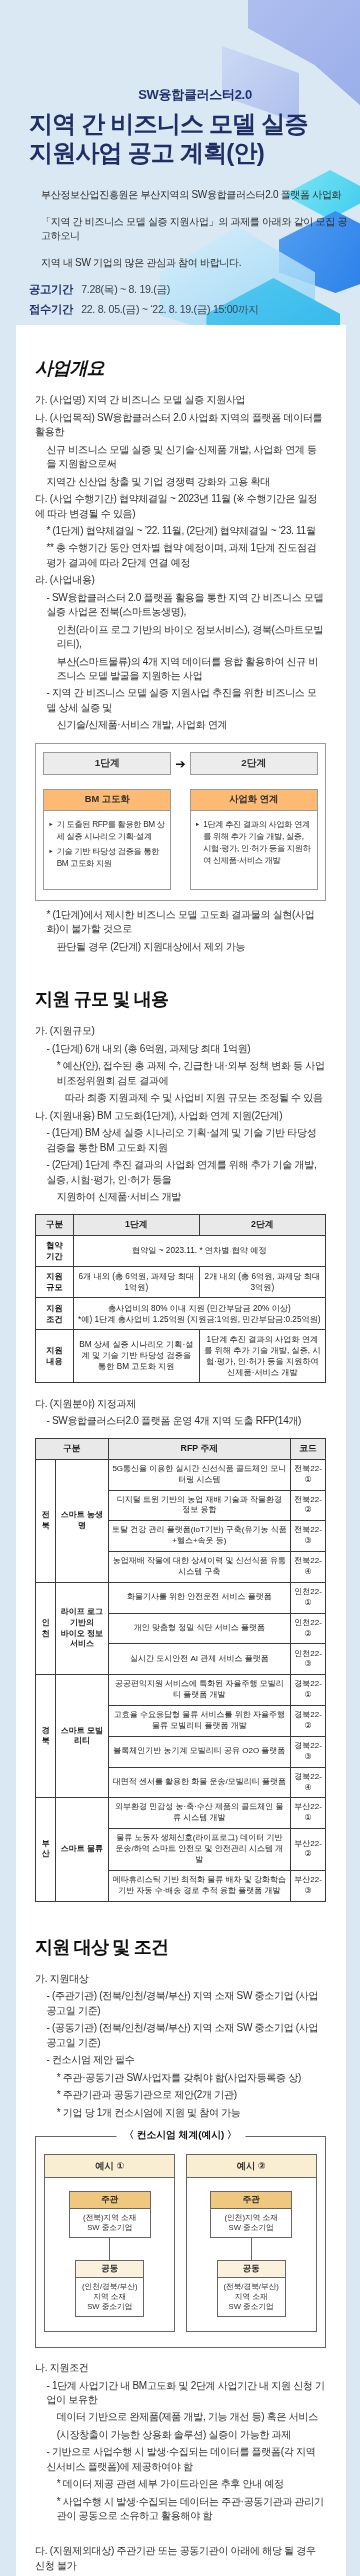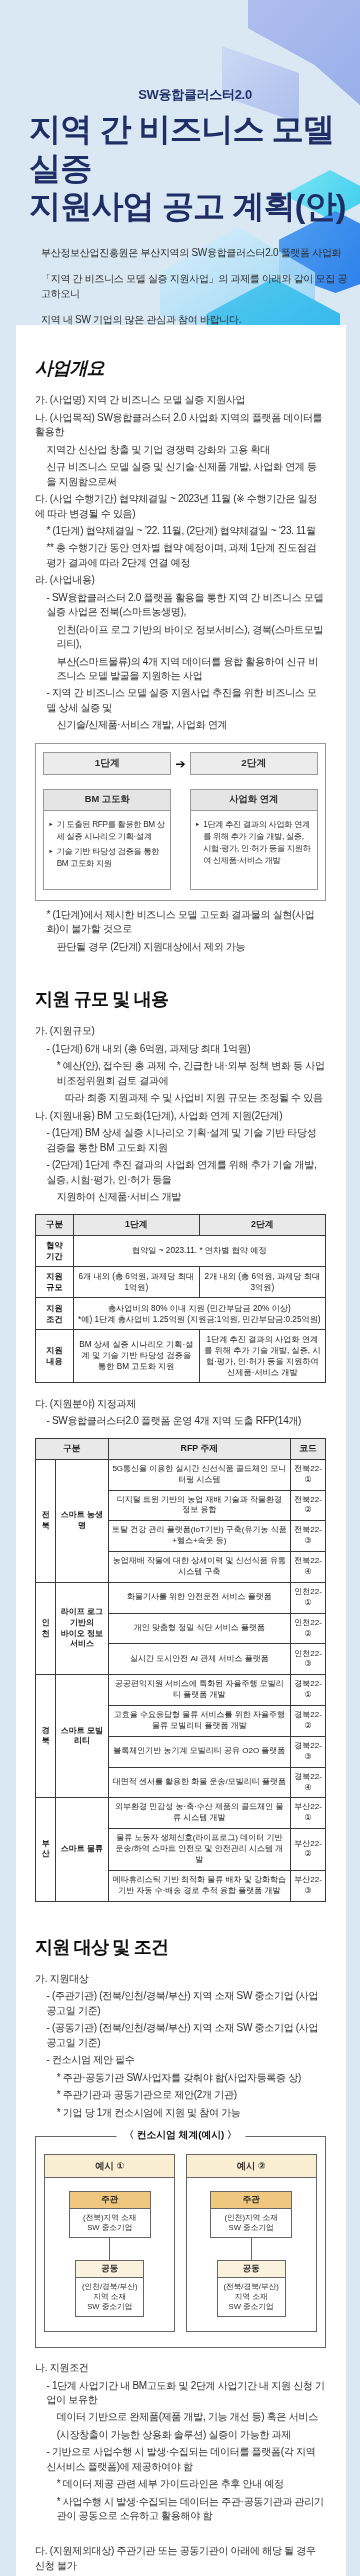--- a/index.html
+++ b/index.html
@@ -4,21 +4,21 @@
 <style>
   html,body{margin:0;padding:0;}
   body{width:361px;background:#d9e8f3;font-family:"Liberation Sans","DejaVu Sans",sans-serif;color:#2e2e2e;}
   .page{width:361px;position:relative;}
 
   
   .hero{position:relative;height:325px;overflow:hidden;background:#d9e8f3;}
   .deco{position:absolute;pointer-events:none;}
   .hero-inner{position:relative;z-index:5;padding:86px 0 0 29px;}
   .eyebrow{font-size:13px;font-weight:700;color:#22336e;letter-spacing:-0.3px;margin:0 0 6.2px;text-align:center;}
-  .title{font-size:32px;font-weight:800;color:#1f2f66;line-height:1.2;letter-spacing:-0.8px;margin:0;}
+  .title{font-size:24px;font-weight:800;color:#1f2f66;line-height:1.2;letter-spacing:-0.8px;margin:0;}
   .intro{margin-top:20.6px;font-size:9.5px;color:#4e5a74;line-height:1.7;}
   .intro p{margin:12px;}
   .periods{margin-top:3px;text-align:center;}
   .period-row{display:flex;align-items:baseline;margin-bottom:5.2px;}
   .period-label{font-size:11.3px;font-weight:800;color:#22336e;margin-right:8.2px;letter-spacing:-0.3px;}
   .period-value{font-size:10.6px;color:#3c4354;letter-spacing:-0.3px;}
 
   
   .card{margin:0 15.5px;background:#ffffff;padding:31px 19.6px 41px;}
   .sec-title{font-size:18px;font-weight:800;color:#101010;letter-spacing:-0.8px;margin:33px 0 13.4px;}
@@ -36,21 +36,21 @@
   .tbl td.hd{font-weight:700;background:#fff;}
   .t-rfp td{font-size:8px;}
   .t-main td{font-size:8.2px;}
 
   
   .bm{border:0.8px solid #9a9a9a;background:#fff;margin:10.3px 0 7.2px;padding:8.2px 7.2px 9.3px;}
   .bm-grid{display:grid;grid-template-columns:1fr 18.5px 1fr;}
   .bm-stage{border:0.8px solid #9a9a9a;background:#ececec;font-weight:700;text-align:center;font-size:9.8px;padding:4.1px 0;}
   .bm-arrow{display:flex;align-items:center;justify-content:center;font-size:12.4px;font-weight:900;color:#111;}
   .bm-box{border:0.8px solid #9a9a9a;margin-top:13.4px;}
-  .bm-head{background:#e5e5e5;border-bottom:0.8px solid #9a9a9a;text-align:center;font-weight:700;font-size:9.3px;padding:3.6px 0;}
+  .bm-head{background:#fdba74;border-bottom:0.8px solid #9a9a9a;text-align:center;font-weight:700;font-size:9.3px;padding:3.6px 0;}
   .bm-body{padding:5.2px 5.2px 7.2px;min-height:66px;}
   .bul{position:relative;padding-left:7.2px;font-size:8.2px;line-height:1.45;margin:3.1px 0;letter-spacing:-0.3px;}
   .bul::before{content:"▸";position:absolute;left:0;top:1px;font-size:6.2px;}
 
   
   .cons{border:0.8px solid #666;background:#fff;margin:15.5px 0 13.4px;padding:17.5px 8.2px 14.4px;position:relative;}
   .cons-cap{position:absolute;top:-7.7px;left:50%;transform:translateX(-50%);background:#fff;padding:0 8.2px;font-size:9.8px;font-weight:700;color:#111;white-space:nowrap;}
   .cons-grid{display:grid;grid-template-columns:1fr 1fr;gap:10.3px;}
   .ex{border:0.8px solid #666;padding-bottom:14.4px;background:#fff;}
   .ex-head{background:#faeed2;border-bottom:0.8px solid #666;text-align:center;font-weight:700;font-size:9.3px;padding:4.6px 0;margin-bottom:12.4px;}
@@ -98,22 +98,22 @@
     </div>
   </header>
 
   <main class="card">
 
     <section class="sec">
       <h2 class="sec-title">사업개요</h2>
       <div>
           <p class="ln i0">가. (사업명) 지역 간 비즈니스 모델 실증 지원사업</p>
           <p class="ln i0">나. (사업목적) SW융합클러스터 2.0 사업화 지역의 플랫폼 데이터를 활용한</p>
+          <p class="ln i1">신규 비즈니스 모델 실증 및 신기술·신제품 개발, 사업화 연계 등을 지원함으로써</p>
           <p class="ln i1">지역간 신산업 창출 및 기업 경쟁력 강화와 고용 확대</p>
-          <p class="ln i1">신규 비즈니스 모델 실증 및 신기술·신제품 개발, 사업화 연계 등을 지원함으로써</p>
           <p class="ln i0">다. (사업 수행기간) 협약체결일 ~ 2023년 11월 (※ 수행기간은 일정에 따라 변경될 수 있음)</p>
           <p class="ln i1">* (1단계) 협약체결일 ~ ’22. 11월, (2단계) 협약체결일 ~ ‘23. 11월</p>
           <p class="ln i1">** 총 수행기간 동안 연차별 협약 예정이며, 과제 1단계 진도점검 평가 결과에 따라 2단계 연결 예정</p>
           <p class="ln i0">라. (사업내용)</p>
           <p class="ln i1">- SW융합클러스터 2.0 플랫폼 활용을 통한 지역 간 비즈니스 모델 실증 사업은 전북(스마트농생명),</p>
           <p class="ln i2">인천(라이프 로그 기반의 바이오 정보서비스), 경북(스마트모빌리티),</p>
           <p class="ln i2">부산(스마트물류)의 4개 지역 데이터를 융합 활용하여 신규 비즈니스 모델 발굴을 지원하는 사업</p>
           <p class="ln i1">- 지역 간 비즈니스 모델 실증 지원사업 추진을 위한 비즈니스 모델 상세 실증 및</p>
           <p class="ln i2">신기술/신제품·서비스 개발, 사업화 연계</p>
         </div>

